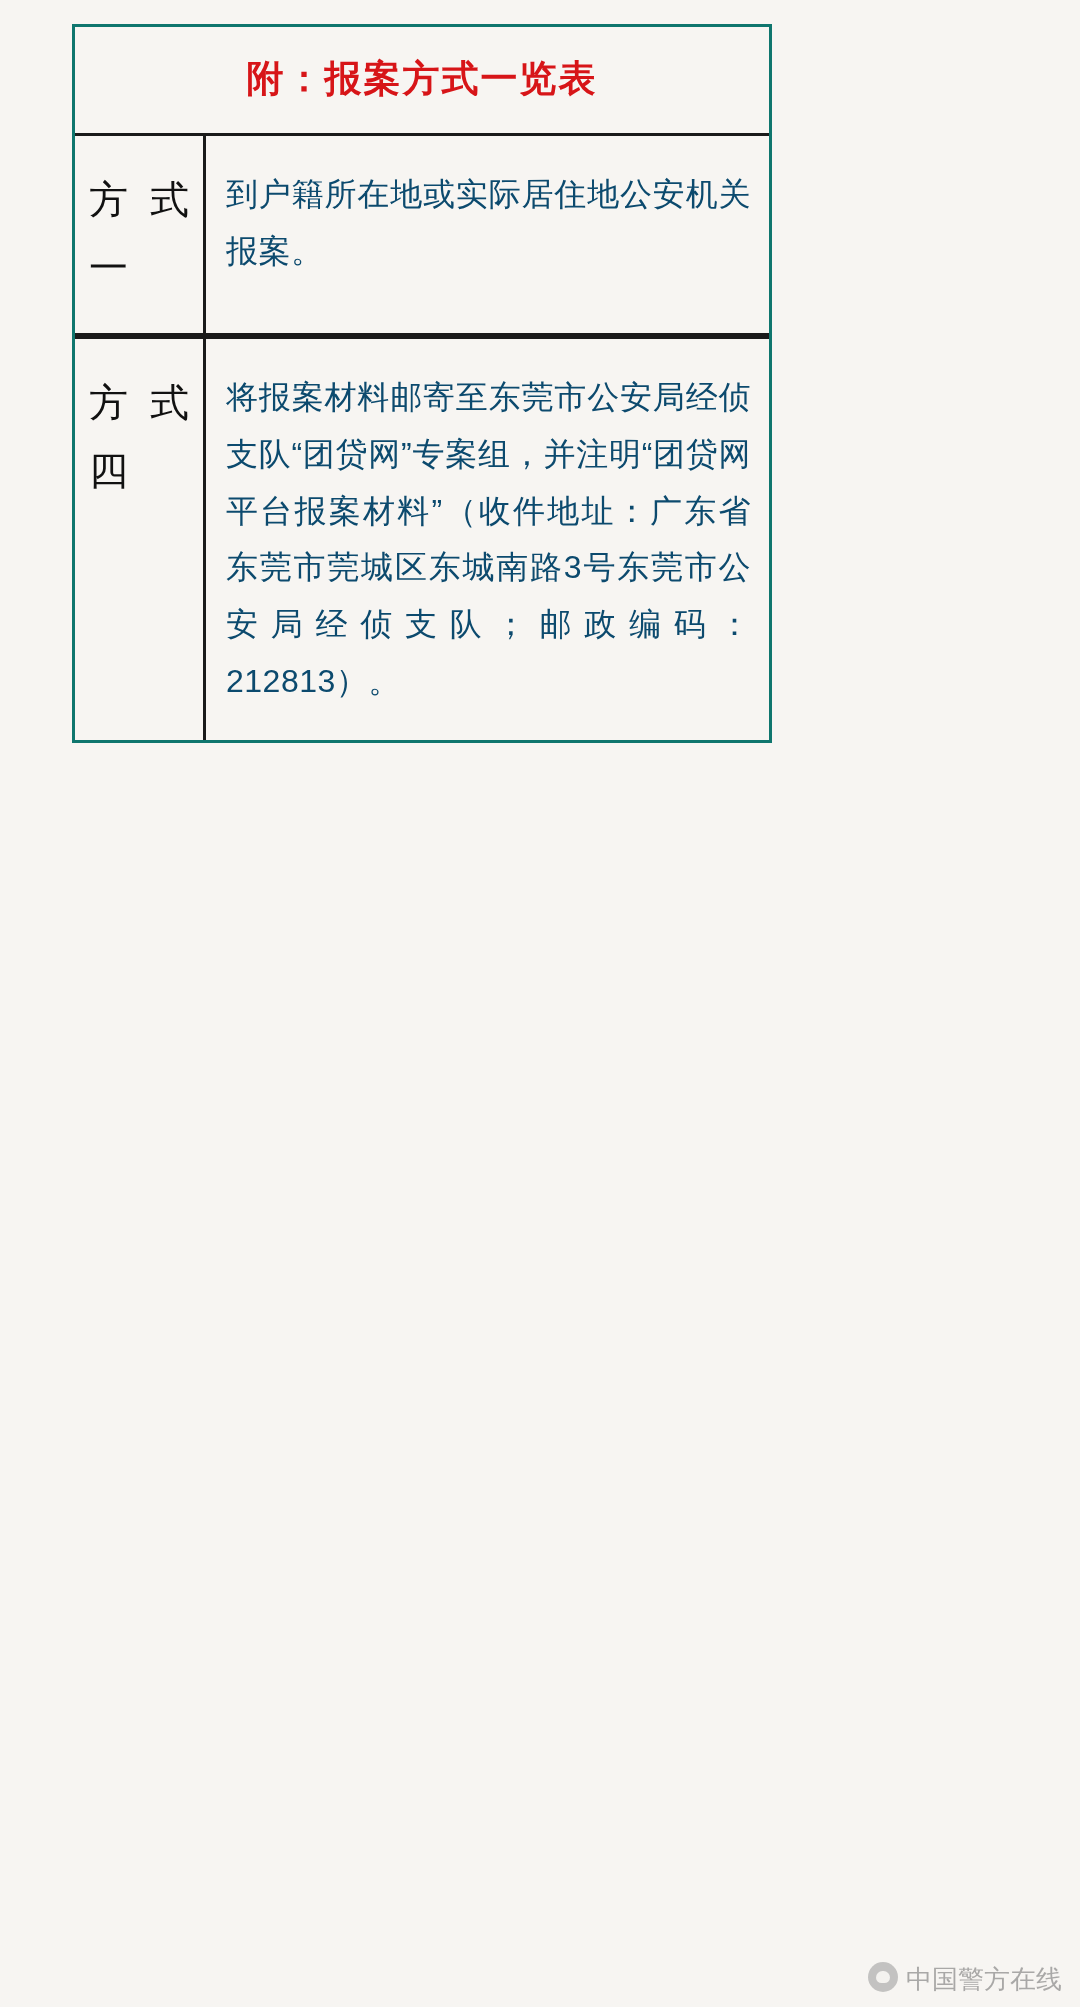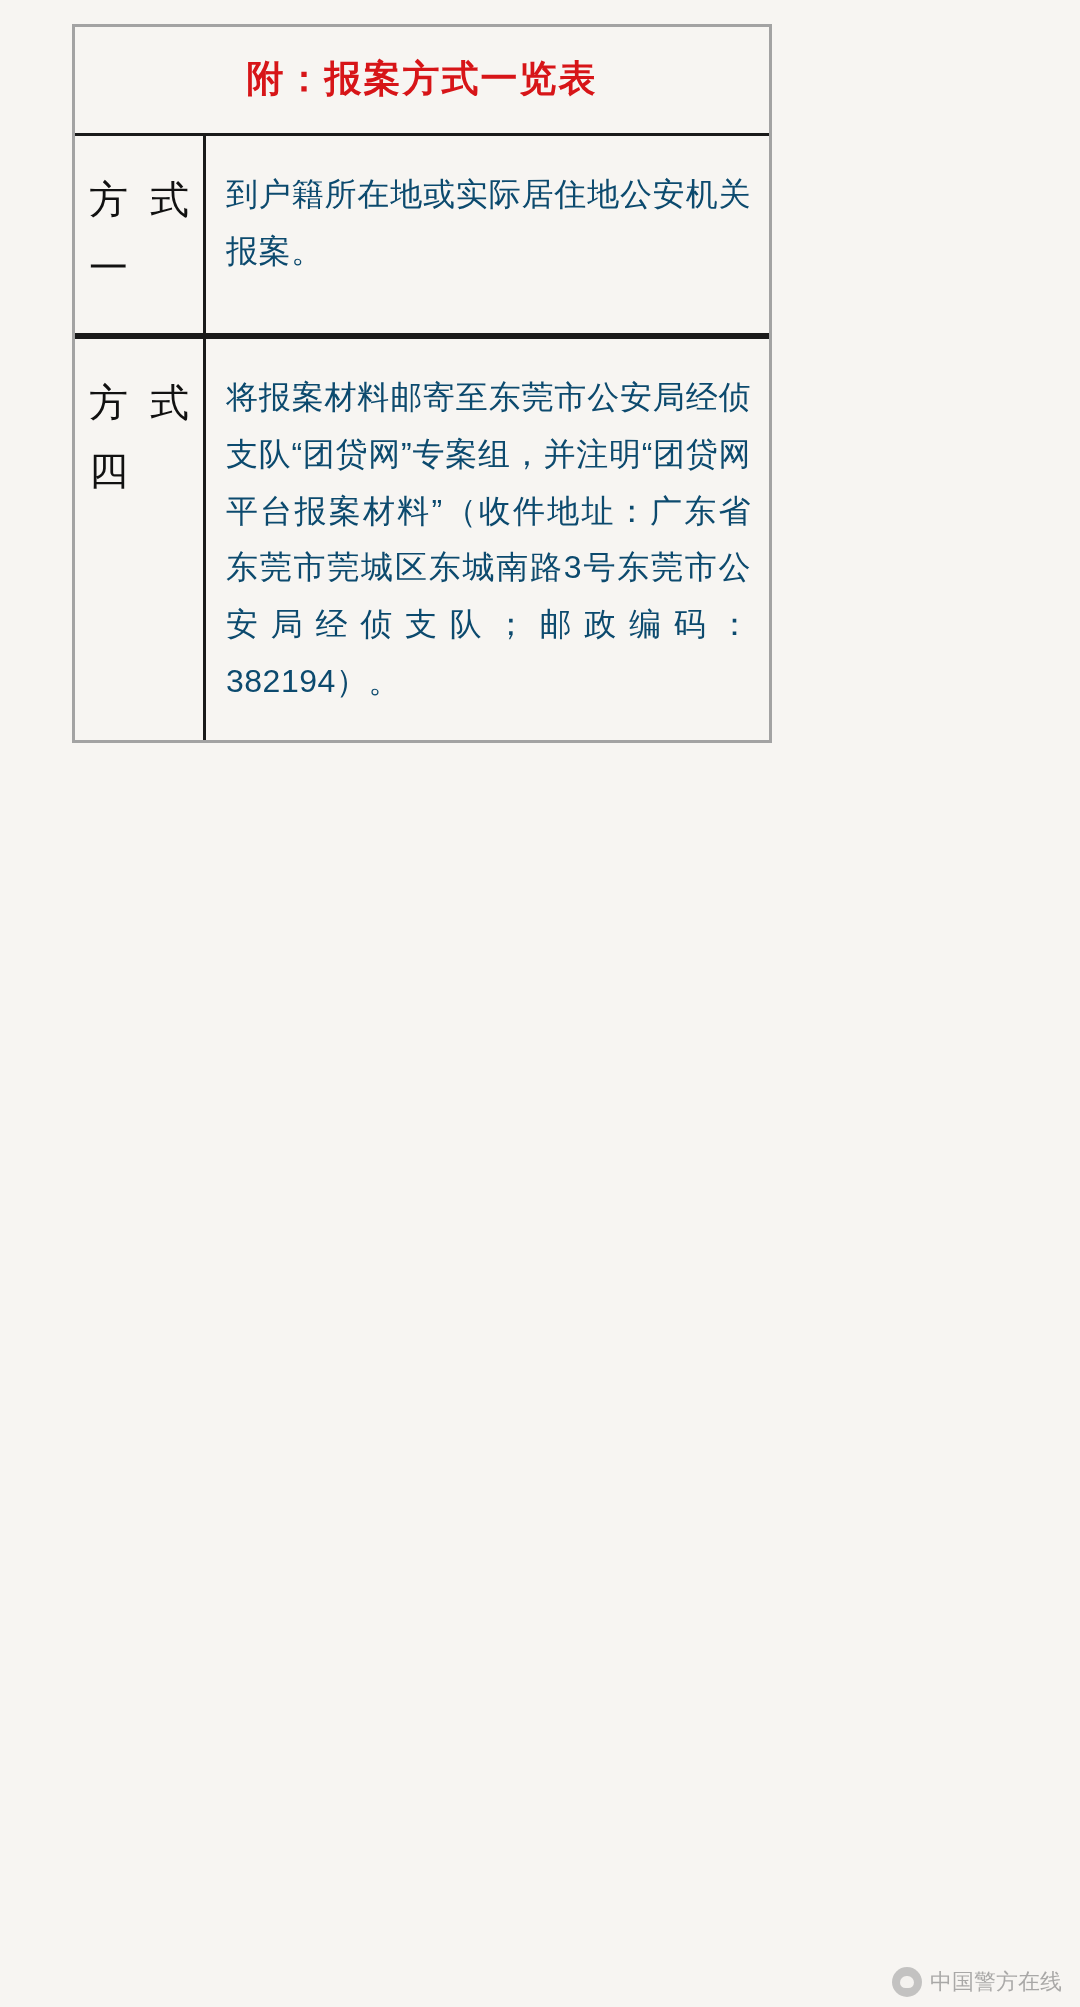--- a/index.html
+++ b/index.html
@@ -13,21 +13,21 @@
     font-family: "Liberation Sans", sans-serif;
     position: relative;
     overflow: hidden;
   }
   .sheet {
     position: absolute;
     left: 72px;
     top: 24px;
     width: 700px;
     box-sizing: border-box;
-    border: 3px solid #a3a3a3;
+    border: 3px solid #0f766e;
     background: #f7f5f2;
   }
   .title-row {
     border-bottom: 3px solid #1a1a1a;
     text-align: center;
     padding: 28px 10px 30px 10px;
   }
   .title-text {
     color: #d71518;
     font-size: 37px;
@@ -70,21 +70,21 @@
   }
   .watermark {
     position: absolute;
     right: 18px;
     bottom: 10px;
     display: flex;
     align-items: flex-start;
     gap: 8px;
     opacity: 0.55;
     color: #6b6b6b;
-    font-size: 22px;
+    font-size: 26px;
     font-family: "Liberation Sans", sans-serif;
     pointer-events: none;
   }
   .wm-logo {
     width: 30px;
     height: 30px;
     border-radius: 50%;
     background: #9a9a9a;
     display: inline-block;
     position: relative;
@@ -113,21 +113,21 @@
     <div class="cell-label">方式一</div>
     <div class="cell-body">到户籍所在地或实际居住地公安机关报案。</div>
   </div>
 
 
   <div class="row">
   </div>
 
   <div class="row">
     <div class="cell-label">方式四</div>
-    <div class="cell-body">将报案材料邮寄至东莞市公安局经侦支队“团贷网”专案组，并注明“团贷网平台报案材料”（收件地址：广东省东莞市莞城区东城南路3号东莞市公安局经侦支队；邮政编码：382194）。</div>
+    <div class="cell-body">将报案材料邮寄至东莞市公安局经侦支队“团贷网”专案组，并注明“团贷网平台报案材料”（收件地址：广东省东莞市莞城区东城南路3号东莞市公安局经侦支队；邮政编码：212813）。</div>
   </div>
 
 </div>
 
 <div class="watermark">
   <span class="wm-logo"></span>
   <span>中国警方在线</span>
 </div>
 
 </body></html>

